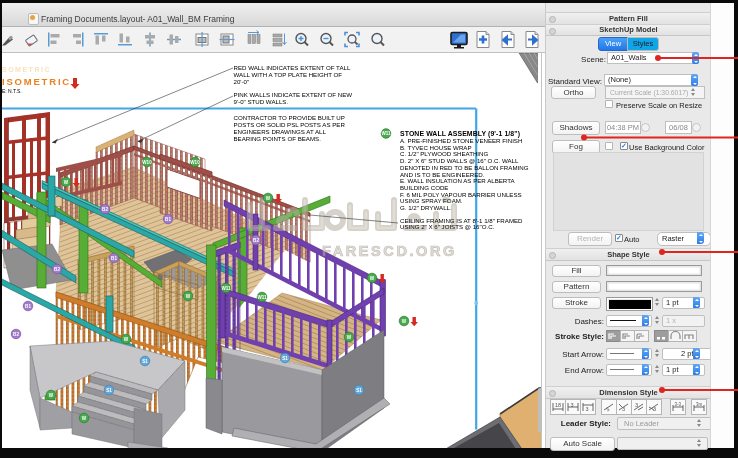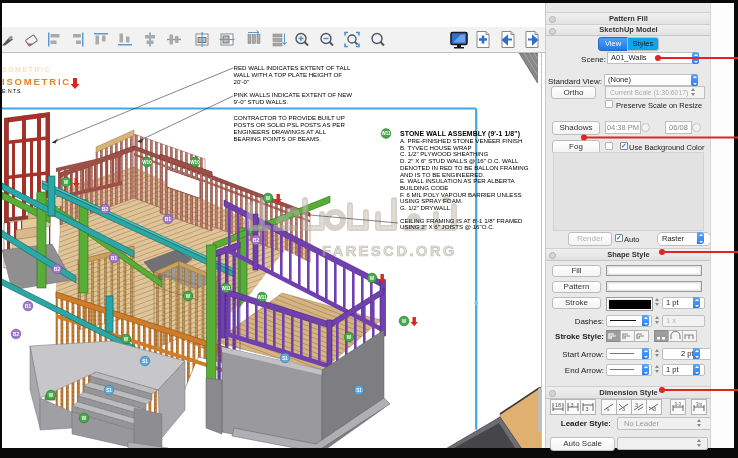--- a/index.html
+++ b/index.html
@@ -21,20 +21,24 @@
 .bstep:before{content:"";position:absolute;left:1.5px;top:1.5px;border-left:2px solid transparent;border-right:2px solid transparent;border-bottom:2.5px solid #fff;}
 .bstep:after{content:"";position:absolute;left:1.5px;bottom:1.5px;border-left:2px solid transparent;border-right:2px solid transparent;border-top:2.5px solid #fff;}
 .gstep{position:absolute;width:7px;}
 .gstep:before{content:"";position:absolute;left:1px;top:0px;border-left:2px solid transparent;border-right:2px solid transparent;border-bottom:3px solid #888;}
 .gstep:after{content:"";position:absolute;left:1px;bottom:0;border-left:2px solid transparent;border-right:2px solid transparent;border-top:3px solid #888;}
 .cb{position:absolute;width:6px;height:6px;background:#fff;border:1px solid #b5b5b5;border-radius:1px;font-size:7px;line-height:6px;color:#2e7de8;font-weight:bold;text-align:center;}
 #redlines{position:absolute;left:0;top:0;width:738px;height:458px;pointer-events:none;}
 </style></head>
 <body>
 <div id="win">
+ <div id="titlebar">
+      <div id="titleicon"></div>
+      <div id="titletext">Framing Documents.layout- A01_Wall_BM Framing</div>
+    </div>
  <div id="toolbar"><svg id="tbsvg" width="732" height="25">
   <g transform="translate(6,12.5)">
           <path d="M-6,6 L2,-3 L5,0 L-3,6 Z" fill="#555"></path>
           <path d="M0,-1 L3,-4 L5,-2 L2,1 Z" fill="#999"></path>
         </g>
   <g transform="translate(30,12.5)">
           <rect x="-6" y="-3" width="10" height="7" rx="1" transform="rotate(-35)" fill="#eef4fa" stroke="#666" stroke-width="1"></rect>
           <path d="M-5,4 L-2,6 L1,4" fill="#d44" stroke="none"></path>
         </g>
   <g transform="translate(51.5,12.5)">

